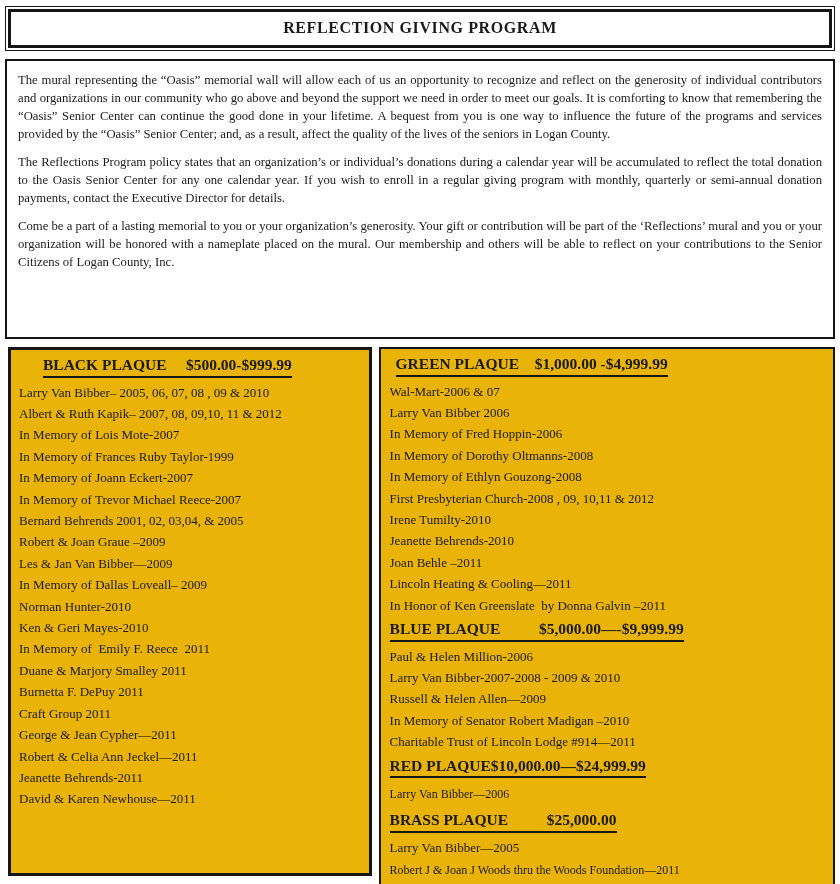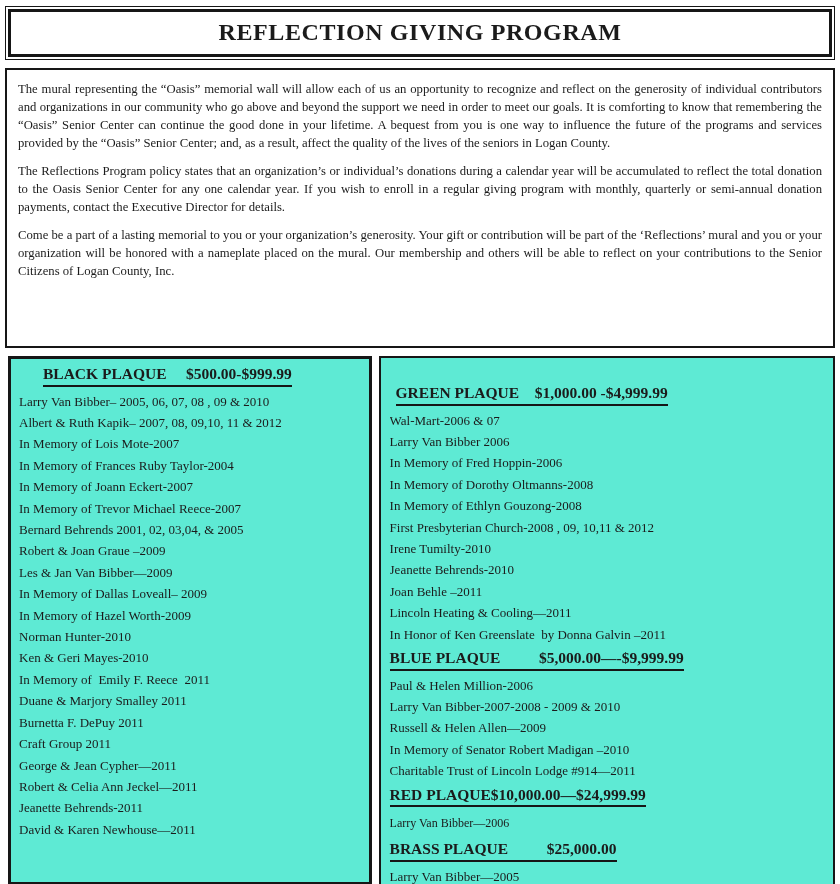--- a/index.html
+++ b/index.html
@@ -16,21 +16,21 @@
     border:1px solid #161616;
     padding:2px;
   }
   .title-inner {
     border:3px solid #161616;
     text-align:center;
     padding:7px 0 8px 0;
   }
   .page-title {
     margin:0;
-    font-size:24px;
+    font-size:16px;
     font-weight:bold;
     letter-spacing:0.6px;
   }
   .intro-box {
     margin:8px 5px 0 5px;
     border:2px solid #161616;
     box-sizing:border-box;
     height:280px;
     padding:10px 11px 6px 11px;
   }
@@ -40,21 +40,21 @@
     line-height:1.42;
     text-align:justify;
   }
   .columns {
     display:flex;
     align-items:flex-start;
     margin:8px 5px 0 8px;
   }
   .plaque-box {
     box-sizing:border-box;
-    background:#5eead4;
+    background:#eab308;
   }
   .box-left {
     width:364px;
     height:529px;
     border:3px solid #161616;
     padding:5px 6px 4px 8px;
   }
   .box-right {
     width:457px;
     height:540px;
@@ -68,21 +68,21 @@
     margin:1px 0 4px 0;
   }
   .sec-header .u {
     display:inline-block;
     border-bottom:2.5px solid #161616;
     padding-bottom:1px;
     white-space:pre;
     line-height:1.2;
   }
   .indent-lg { margin-left:24px; }
-  .indent-sm { margin-left:6px; margin-top:20px; }
+  .indent-sm { margin-left:6px; margin-top:0; }
   .mt { margin-top:4px; }
   .entry {
     font-size:13px;
     line-height:21.4px;
     white-space:pre;
     overflow:hidden;
   }
   .entry.big {
     font-size:12px;
     line-height:25px;
@@ -115,28 +115,27 @@
   <div class="columns">
 
     <div class="plaque-box box-left">
       <div class="sec-header indent-lg">
         <span class="u">BLACK PLAQUE     $500.00-$999.99</span>
       </div>
       <div class="entries">
           <div class="entry">Larry Van Bibber– 2005, 06, 07, 08 , 09 &amp; 2010</div>
           <div class="entry">Albert &amp; Ruth Kapik– 2007, 08, 09,10, 11 &amp; 2012</div>
           <div class="entry">In Memory of Lois Mote-2007</div>
-          <div class="entry">In Memory of Frances Ruby Taylor-2004</div>
+          <div class="entry">In Memory of Frances Ruby Taylor-1999</div>
           <div class="entry">In Memory of Joann Eckert-2007</div>
           <div class="entry">In Memory of Trevor Michael Reece-2007</div>
           <div class="entry">Bernard Behrends 2001, 02, 03,04, &amp; 2005</div>
           <div class="entry">Robert &amp; Joan Graue –2009</div>
           <div class="entry">Les &amp; Jan Van Bibber—2009</div>
           <div class="entry">In Memory of Dallas Loveall– 2009</div>
-          <div class="entry">In Memory of Hazel Worth-2009</div>
           <div class="entry">Norman Hunter-2010</div>
           <div class="entry">Ken &amp; Geri Mayes-2010</div>
           <div class="entry">In Memory of  Emily F. Reece  2011</div>
           <div class="entry">Duane &amp; Marjory Smalley 2011</div>
           <div class="entry">Burnetta F. DePuy 2011</div>
           <div class="entry">Craft Group 2011</div>
           <div class="entry">George &amp; Jean Cypher—2011</div>
           <div class="entry">Robert &amp; Celia Ann Jeckel—2011</div>
           <div class="entry">Jeanette Behrends-2011</div>
           <div class="entry">David &amp; Karen Newhouse—2011</div>

